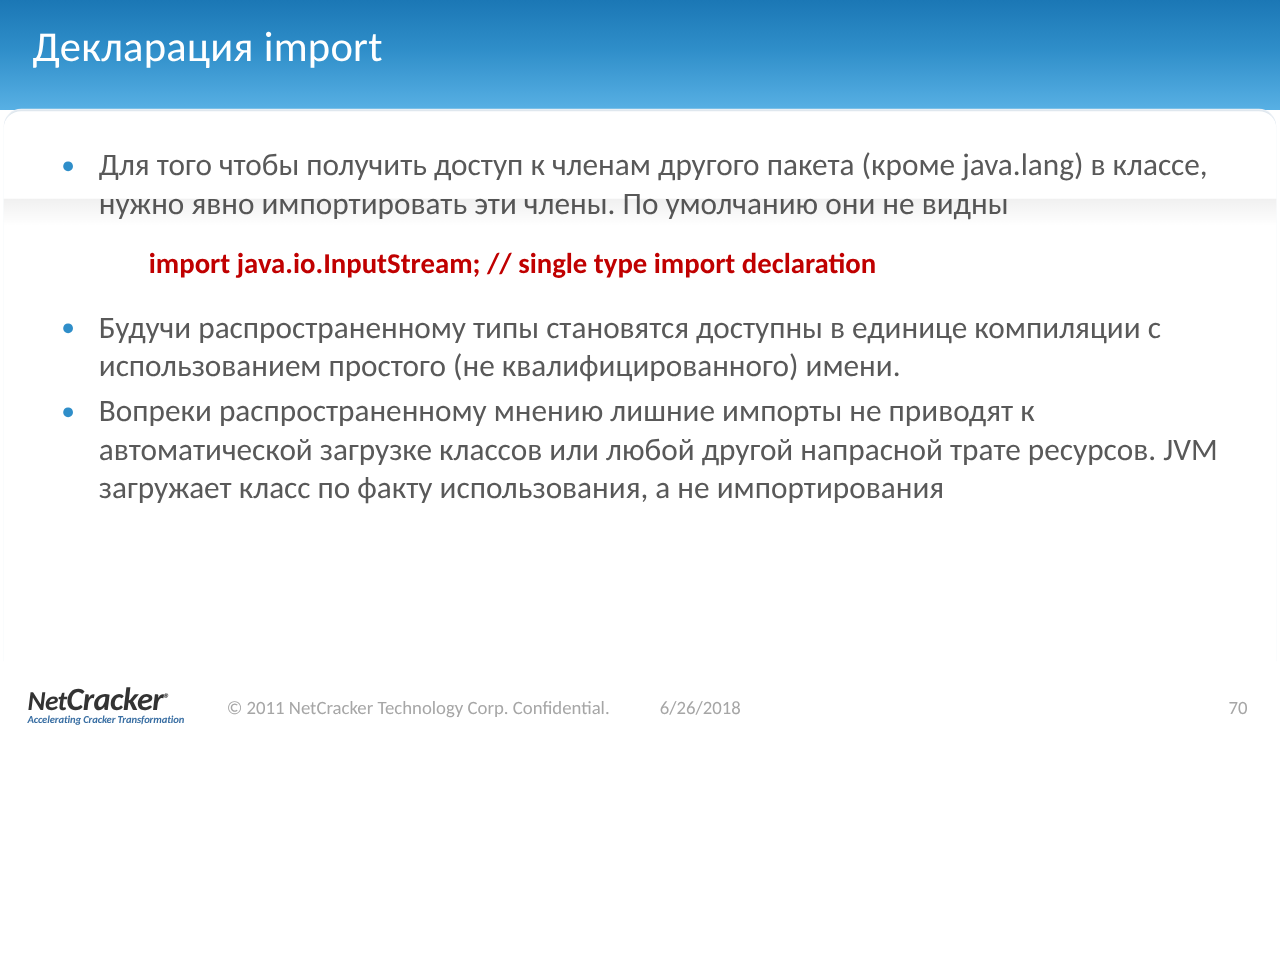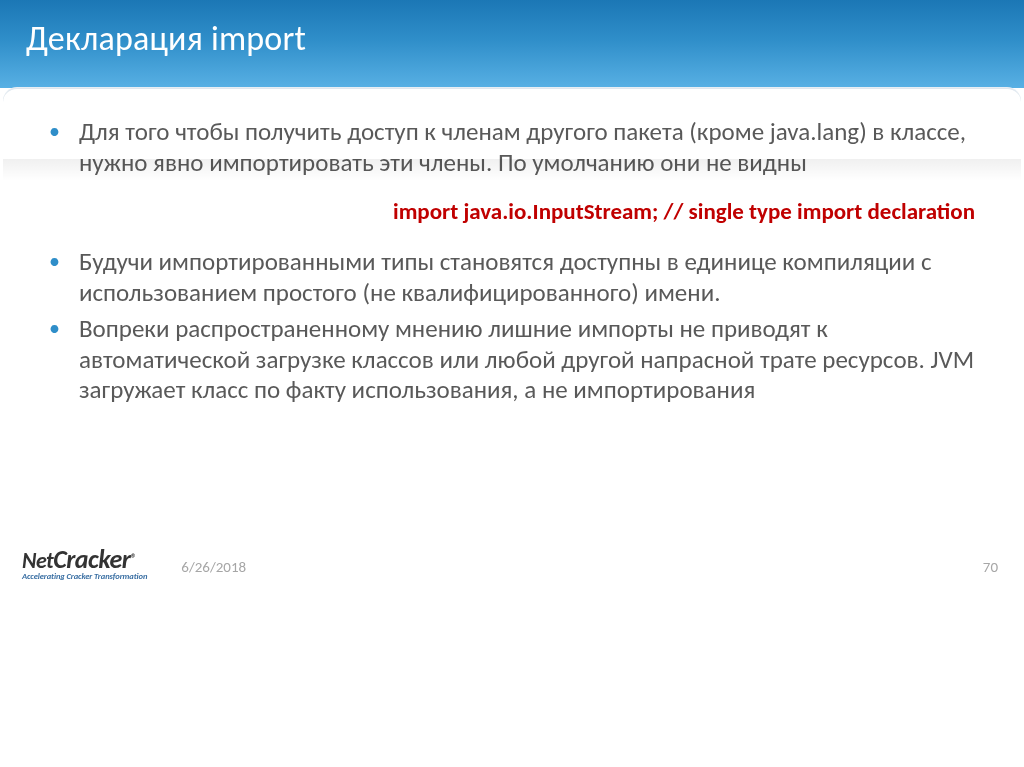--- a/index.html
+++ b/index.html
@@ -17,21 +17,21 @@
     background: #ffffff;
     border-radius: 14px 14px 0 0;
     border-top: 1px solid #dfe7ee;
     box-shadow: 0 -1px 0 #e8eef4;
     padding: 28px 46px 10px 46px;
   }
   ul.top { list-style: none; }
   ul.top > li { display: flex; margin-bottom: 6px; }
   ul.top > li .bu { color: #2f8ec9; font-size: 22px; width: 30px; flex: 0 0 30px; line-height: 1.2; padding-top: 2px; }
   ul.top > li .txt { color: #595959; font-size: 25px; line-height: 1.22; flex: 1; }
-  .code-block { margin: 18px 0 20px 70px; text-align: right; }
+  .code-block { margin: 18px 0 20px 70px; }
   .code-line { color: #c00000; font-size: 23px; font-weight: 700; line-height: 1.35; white-space: pre; }
   .footer {
     position: absolute; left: 0; right: 0; bottom: 0; height: 56px;
     display: flex; align-items: flex-end; padding: 0 26px 18px 22px;
     color: #a6a6a6; font-size: 15px;
   }
   .logo { display: flex; flex-direction: column; line-height: 1; margin-right: 34px; margin-bottom: -4px; justify-content: center;}
   .logo-main { font-weight: 800; font-style: italic; color: #333; letter-spacing: -0.5px; }
   .logo-main .net { font-size: 22px; }
   .logo-main .cr  { font-size: 26px; }
@@ -62,33 +62,34 @@
         <span class="bu">•</span>
         <span class="txt">Для того чтобы получить доступ к членам другого пакета (кроме java.lang) в классе, нужно явно импортировать эти члены. По умолчанию они не видны</span>
       </li>
     </ul>
     <div class="code-block">
       <div class="code-line">import java.io.InputStream; // single type import declaration</div>
     </div>
     <ul class="top">
       <li>
         <span class="bu">•</span>
-        <span class="txt">Будучи импортированными типы становятся доступны в единице компиляции с использованием простого (не квалифицированного) имени.</span>
+        <span class="txt">Будучи распространенному типы становятся доступны в единице компиляции с использованием простого (не квалифицированного) имени.</span>
       </li>
       <li>
         <span class="bu">•</span>
         <span class="txt">Вопреки распространенному мнению лишние импорты не приводят к автоматической загрузке классов или любой другой напрасной трате ресурсов. JVM загружает класс по факту использования, а не импортирования</span>
       </li>
     </ul>
   </div>
 
   <div class="footer">
     <div class="logo">
       <div class="logo-main">
         <span class="net">Net</span><span class="cr">Cracker</span><span class="reg">®</span>
       </div>
       <div class="logo-sub">Accelerating Cracker Transformation</div>
     </div>
+    <div class="copyright">© 2011 NetCracker Technology Corp. Confidential.</div>
     <div class="date">6/26/2018</div>
     <div class="pagenum">70</div>
   </div>
 
 </div>
 
 </body></html>

